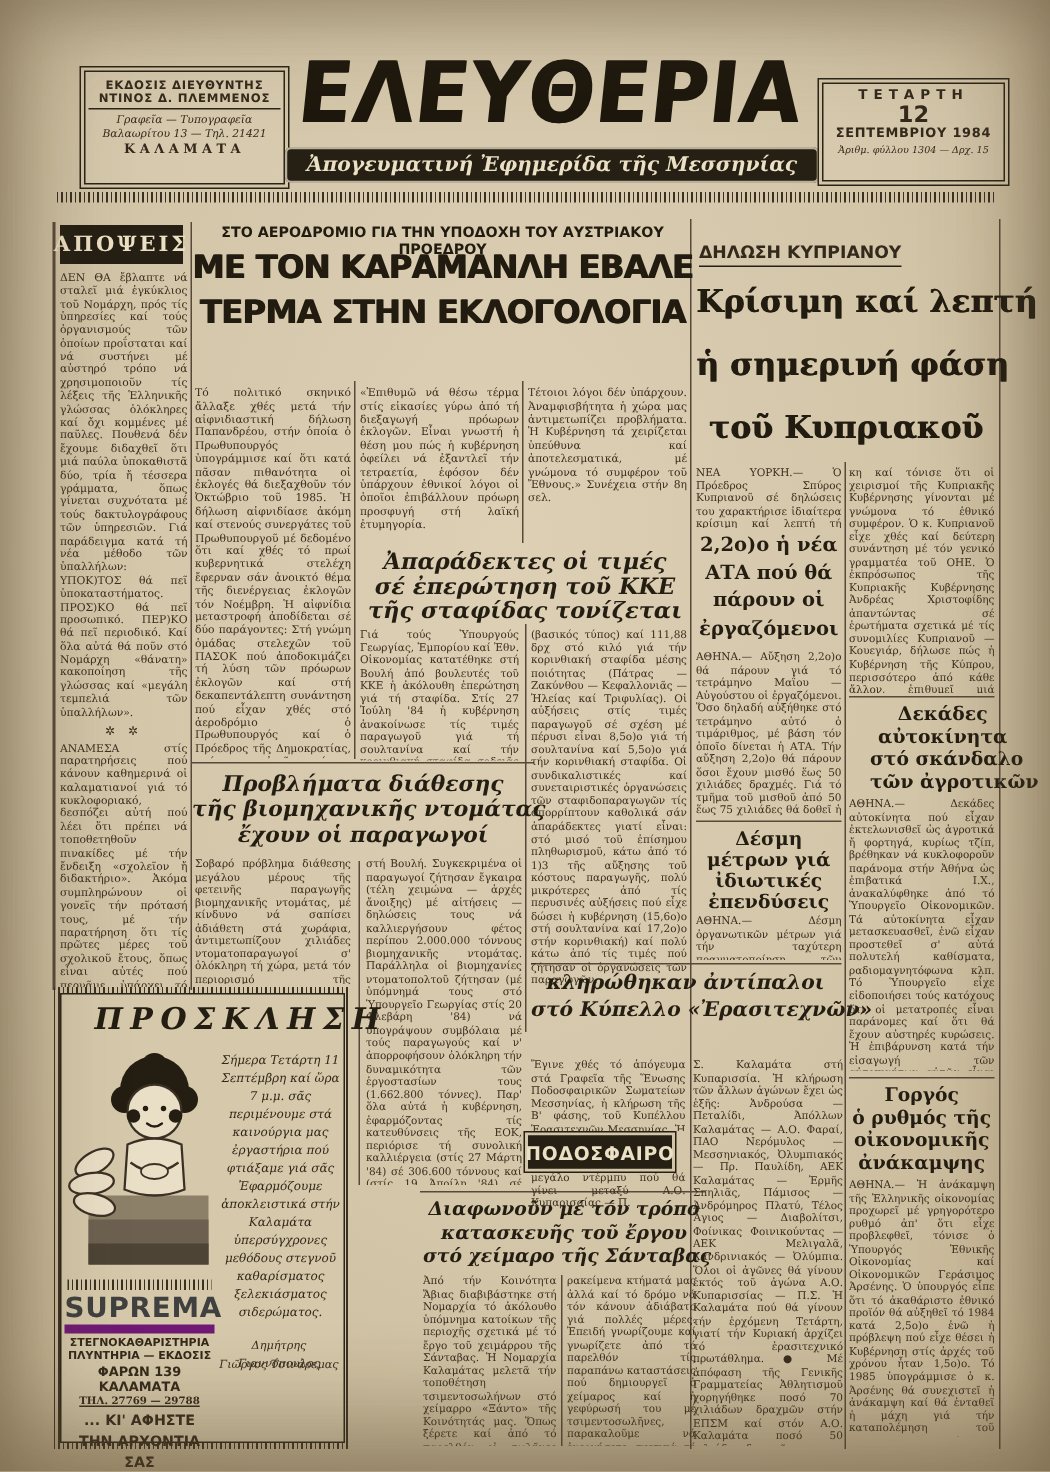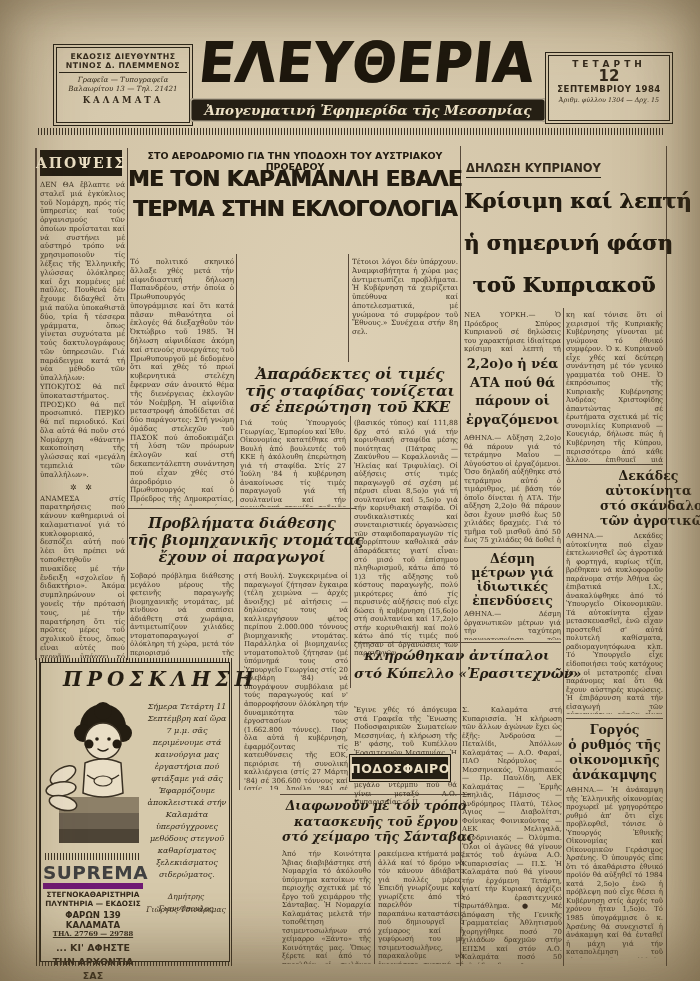--- a/index.html
+++ b/index.html
@@ -81,26 +81,27 @@
     <div class="body">ΑΝΑΜΕΣΑ στίς παρατηρήσεις πού κάνουν καθημερινά οἱ καλαματιανοί γιά τό κυκλοφοριακό, δεσπόζει αὐτή πού λέει ὅτι πρέπει νά τοποθετηθοῦν πινακίδες μέ τήν ἔνδειξη «σχολεῖον ἤ διδακτήριο». Ἀκόμα συμπληρώνουν οἱ γονεῖς τήν πρότασή τους, μέ τήν παρατήρηση ὅτι τίς πρῶτες μέρες τοῦ σχολικοῦ ἔτους, ὅπως εἶναι αὐτές πού περνᾶμε, ὑπάρχει τό πρωί τροχαῖος σέ ὁρισμένα σχολεῖα πού βρίσκονται σέ δρόμους τοῦ δακτυλίου, ὅπως τό δημοτικό σχολεῖο στούς Ταξιάρχες.</div>
 
   </div>
 
   <div class="abs headB" style="left:130px;top:150px;width:330px;height:13px;font-size:9.5px;font-weight:bold;">ΣΤΟ ΑΕΡΟΔΡΟΜΙΟ ΓΙΑ ΤΗΝ ΥΠΟΔΟΧΗ ΤΟΥ ΑΥΣΤΡΙΑΚΟΥ ΠΡΟΕΔΡΟΥ</div>
   <div class="abs headB" style="left:128px;top:164px;width:334px;height:92px;font-size:21.5px;line-height:30px;letter-spacing:-.5px;text-shadow:.7px 0 0 currentColor;">
     <div class="line">ΜΕ ΤΟΝ ΚΑΡΑΜΑΝΛΗ ΕΒΑΛΕ</div>
     <div class="line">ΤΕΡΜΑ ΣΤΗΝ ΕΚΛΟΓΟΛΟΓΙΑ</div>
   </div>
   <div class="abs body" style="left:130px;top:258px;width:104px;height:248px;">Τό πολιτικό σκηνικό ἄλλαξε χθές μετά τήν αἰφνιδιαστική δήλωση Παπανδρέου, στήν ὁποία ὁ Πρωθυπουργός ὑπογράμμισε καί ὅτι κατά πᾶσαν πιθανότητα οἱ ἐκλογές θά διεξαχθοῦν τόν Ὀκτώβριο τοῦ 1985. Ἡ δήλωση αἰφνιδίασε ἀκόμη καί στενούς συνεργάτες τοῦ Πρωθυπουργοῦ μέ δεδομένο ὅτι καί χθές τό πρωί κυβερνητικά στελέχη ἔφερναν σάν ἀνοικτό θέμα τῆς διενέργειας ἐκλογῶν τόν Νοέμβρη. Ἡ αἰφνίδια μεταστροφή ἀποδίδεται σέ δύο παράγοντες: Στή γνώμη ὁμάδας στελεχῶν τοῦ ΠΑΣΟΚ πού ἀποδοκιμάζει τή λύση τῶν πρόωρων ἐκλογῶν καί στή δεκαπεντάλεπτη συνάντηση πού εἶχαν χθές στό ἀεροδρόμιο ὁ Πρωθυπουργός καί ὁ Πρόεδρος τῆς Δημοκρατίας, φτάνοντας ἐκεῖ νωρίτερα ἀπό τήν ὥρα ἀφίξεως τοῦ Αὐστριακοῦ Προέδρου.</div>
+  <div class="abs body" style="left:240px;top:258px;width:106px;height:104px;">«Ἐπιθυμῶ νά θέσω τέρμα στίς εἰκασίες γύρω ἀπό τή διεξαγωγή πρόωρων ἐκλογῶν. Εἶναι γνωστή ἡ θέση μου πώς ἡ κυβέρνηση ὀφείλει νά ἐξαντλεῖ τήν τετραετία, ἐφόσον δέν ὑπάρχουν ἐθνικοί λόγοι οἱ ὁποῖοι ἐπιβάλλουν πρόωρη προσφυγή στή λαϊκή ἐτυμηγορία.</div>
   <div class="abs body" style="left:352px;top:258px;width:106px;height:104px;">Τέτοιοι λόγοι δέν ὑπάρχουν. Ἀναμφισβήτητα ἡ χώρα μας ἀντιμετωπίζει προβλήματα. Ἡ Κυβέρνηση τά χειρίζεται ὑπεύθυνα καί ἀποτελεσματικά, μέ γνώμονα τό συμφέρον τοῦ Ἔθνους.» Συνέχεια στήν 8η σελ.</div>
 
   <div class="abs headS" style="left:240px;top:366px;width:220px;font-size:15px;line-height:16.5px;">
     <div class="line">Ἀπαράδεκτες οἱ τιμές</div>
+    <div class="line">σέ ἐπερώτηση τοῦ ΚΚΕ</div>
     <div class="line">τῆς σταφίδας τονίζεται</div>
-    <div class="line">σέ ἐπερώτηση τοῦ ΚΚΕ</div>
   </div>
   <div class="abs body sm" style="left:240px;top:419px;width:106px;height:88px;">Γιά τούς Ὑπουργούς Γεωργίας, Ἐμπορίου καί Ἐθν. Οἰκονομίας κατατέθηκε στή Βουλή ἀπό βουλευτές τοῦ ΚΚΕ ἡ ἀκόλουθη ἐπερώτηση γιά τή σταφίδα. Στίς 27 Ἰούλη '84 ἡ κυβέρνηση ἀνακοίνωσε τίς τιμές παραγωγοῦ γιά τή σουλτανίνα καί τήν κορινθιακή σταφίδα σοδειᾶς 1984. Οἱ τιμές πού καθορίστηκαν εἶναι οἱ ἀπαράδεκτες τιμές τῶν Βρυξελλῶν, 120,55 δρχ. στό κιλό γιά τήν σουλτανίνα Νο 4</div>
   <div class="abs body sm" style="left:354px;top:419px;width:104px;height:268px;">(βασικός τύπος) καί 111,88 δρχ στό κιλό γιά τήν κορινθιακή σταφίδα μέσης ποιότητας (Πάτρας — Ζακύνθου — Κεφαλλονιᾶς — Ἠλείας καί Τριφυλίας). Οἱ αὐξήσεις στίς τιμές παραγωγοῦ σέ σχέση μέ πέρυσι εἶναι 8,5ο)ο γιά τή σουλτανίνα καί 5,5ο)ο γιά τήν κορινθιακή σταφίδα. Οἱ συνδικαλιστικές καί συνεταιριστικές ὀργανώσεις τῶν σταφιδοπαραγωγῶν τίς ἀπορρίπτουν καθολικά σάν ἀπαράδεκτες γιατί εἶναι: στό μισό τοῦ ἐπίσημου πληθωρισμοῦ, κάτω ἀπό τό 1)3 τῆς αὔξησης τοῦ κόστους παραγωγῆς, πολύ μικρότερες ἀπό τίς περυσινές αὐξήσεις πού εἶχε δώσει ἡ κυβέρνηση (15,6ο)ο στή σουλτανίνα καί 17,2ο)ο στήν κορινθιακή) καί πολύ κάτω ἀπό τίς τιμές πού ζήτησαν οἱ ὀργανώσεις τῶν παραγωγῶν.</div>
 
   <div class="abs headS" style="left:128px;top:514px;width:228px;font-size:14.5px;line-height:17px;">
     <div class="line">Προβλήματα διάθεσης</div>
     <div class="line">τῆς βιομηχανικῆς ντομάτας</div>
     <div class="line">ἔχουν οἱ παραγωγοί</div>
   </div>
   <div class="abs body sm" style="left:130px;top:572px;width:104px;height:84px;">Σοβαρό πρόβλημα διάθεσης μεγάλου μέρους τῆς φετεινῆς παραγωγῆς βιομηχανικῆς ντομάτας, μέ κίνδυνο νά σαπίσει ἀδιάθετη στά χωράφια, ἀντιμετωπίζουν χιλιάδες ντοματοπαραγωγοί σ' ὁλόκληρη τή χώρα, μετά τόν περιορισμό τῆς καλλιέργειας, πού ἀποφάσισε ἡ κυβέρνηση, ἐφαρμόζοντας τίς κατευθύνσεις καί ἀποφάσεις τῆς ΕΟΚ. Αὐτό ἀναφέρεται σέ σχετική ἐρώτηση πού κατέθεσε τό ΚΚΕ</div>
@@ -126,21 +127,21 @@
   <div class="abs body sm" style="left:464px;top:434px;width:97px;height:110px;">ΑΘΗΝΑ.— Αὔξηση 2,2ο)ο θά πάρουν γιά τό τετράμηνο Μαΐου — Αὐγούστου οἱ ἐργαζόμενοι. Ὅσο δηλαδή αὐξήθηκε στό τετράμηνο αὐτό ὁ τιμάριθμος, μέ βάση τόν ὁποῖο δίνεται ἡ ΑΤΑ. Τήν αὔξηση 2,2ο)ο θά πάρουν ὅσοι ἔχουν μισθό ἕως 50 χιλιάδες δραχμές. Γιά τό τμῆμα τοῦ μισθοῦ ἀπό 50 ἕως 75 χιλιάδες θά δοθεῖ ἡ μισή αὔξηση καί γιά τό τμῆμα τοῦ μισθοῦ ἀπό 75 ἕως 100 χιλιάδες τό 1)4 τῆς αὔξησης. Ἡ ΑΤΑ θά δοθεῖ ἀπό τήν 1η Σεπτεμβρίου μαζί μέ τήν αὔξηση τοῦ Σεπτεμβρίου. Διευκρινίζεται πώς οἱ αὐξήσεις αὐτές θά ὑπολογισθοῦν μέ τήν ἴδια κλίμακα καί στίς συντάξεις.</div>
 
   <div class="abs headS" style="left:464px;top:552px;width:97px;font-style:normal;font-size:12.5px;line-height:14px;">
     <div class="line">Δέσμη</div>
     <div class="line">μέτρων γιά</div>
     <div class="line">ἰδιωτικές</div>
     <div class="line">ἐπενδύσεις</div>
   </div>
   <div class="abs body sm" style="left:464px;top:610px;width:97px;height:30px;">ΑΘΗΝΑ.— Δέσμη ὀργανωτικῶν μέτρων γιά τήν ταχύτερη πραγματοποίηση τῶν ἰδιωτικῶν ἐπενδύσεων ἀνακοίνωσε χθές ὁ Ὑφυπουργός Ἐθνικῆς Οἰκονομίας Παναγιώτης Ρουμελιώτης.</div>
 
-  <div class="abs headS" style="left:600px;top:468px;width:97px;font-style:normal;font-size:12.5px;line-height:15px;">
+  <div class="abs headS" style="left:580px;top:468px;width:97px;font-style:normal;font-size:12.5px;line-height:15px;">
     <div class="line">Δεκάδες</div>
     <div class="line">αὐτοκίνητα</div>
     <div class="line">στό σκάνδαλο</div>
     <div class="line">τῶν ἀγροτικῶν</div>
   </div>
   <div class="abs body sm" style="left:566px;top:532px;width:97px;height:182px;">ΑΘΗΝΑ.— Δεκάδες αὐτοκίνητα πού εἶχαν ἐκτελωνισθεῖ ὡς ἀγροτικά ἤ φορτηγά, κυρίως τζίπ, βρέθηκαν νά κυκλοφοροῦν παράνομα στήν Ἀθήνα ὡς ἐπιβατικά Ι.Χ., ἀνακαλύφθηκε ἀπό τό Ὑπουργεῖο Οἰκονομικῶν. Τά αὐτοκίνητα εἶχαν μετασκευασθεῖ, ἐνῶ εἶχαν προστεθεῖ σ' αὐτά πολυτελή καθίσματα, ραδιομαγνητόφωνα κλπ. Τό Ὑπουργεῖο εἶχε εἰδοποιήσει τούς κατόχους ὅτι οἱ μετατροπές εἶναι παράνομες καί ὅτι θά ἔχουν αὐστηρές κυρώσεις. Ἡ ἐπιβάρυνση κατά τήν εἰσαγωγή τῶν αὐτοκινήτων αὐτῶν εἶναι μόλις τό 1)20 ἤ τό 1)10 γιά τά μεγάλα τζίπ τῶν δασμῶν πού ἰσχύουν κανονικά. Γιά παράδειγμα ἀναφέρεται ὅτι ἕνα μεγάλο τζίπ πληρώνει σάν φορτηγό δασμούς περίπου 500 χιλιάδες ἐνῶ τό Ι.Χ. πάνω ἀπό 3,5 ἑκατομμύρια δραχμές.</div>
 
   <div class="abs headS" style="left:566px;top:722px;width:97px;font-style:normal;font-size:12.5px;line-height:15px;">
     <div class="line">Γοργός</div>
     <div class="line">ὁ ρυθμός τῆς</div>

